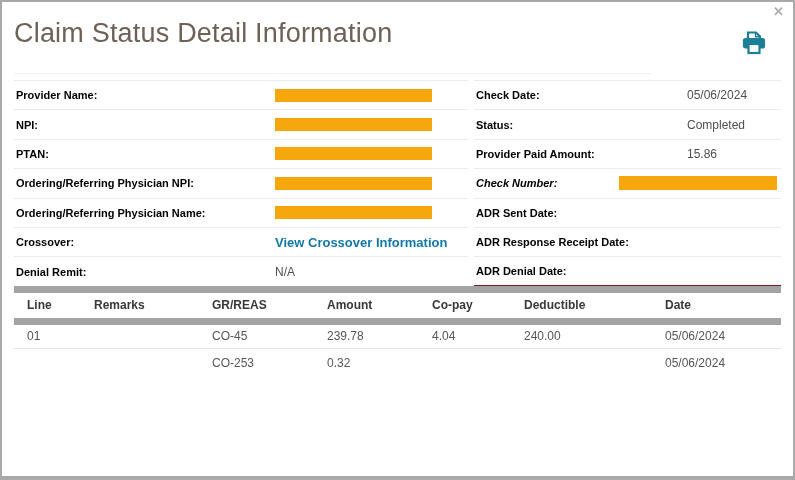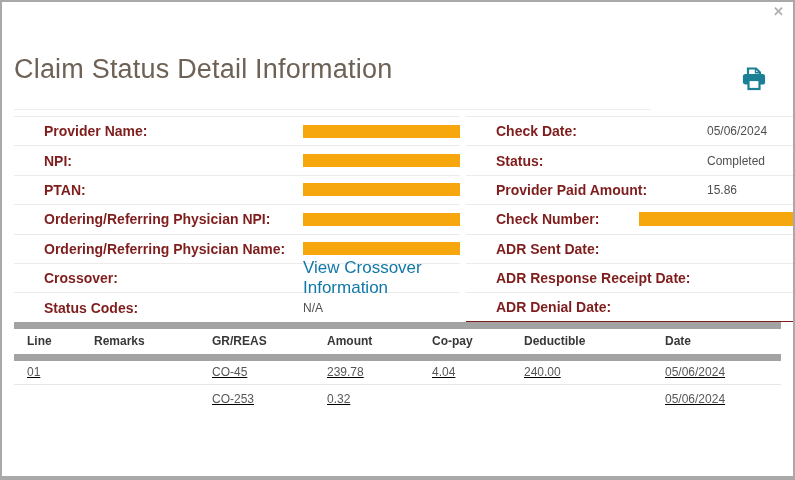--- a/index.html
+++ b/index.html
@@ -11,21 +11,21 @@
     background:#fff;
     border:2px solid #a9a9a9;
     border-bottom-width:4px;
     overflow:hidden;
   }
   .close-btn {
     position:absolute; top:2px; right:9px;
     font-size:13px; font-weight:bold; color:#b0b0b0;
     cursor:pointer; line-height:16px;
   }
-  .header { position:relative; height:63px;margin-top:36px; }
+  .header { position:relative; height:63px; }
   .page-title {
     position:absolute; left:12px; top:16px;
     font-size:27px; color:#6e6156; font-weight:400;
     letter-spacing:0.2px;
   }
   .print-btn {
     position:absolute; top:28px; right:27px;
     width:24px; height:26px; cursor:pointer;
     background:none; border:none; padding:0;
   }
@@ -40,35 +40,35 @@
   .col-left { width:454px; }
   .col-right { flex:1; margin-left:6px; }
   .frow {
     display:flex; align-items:center;
     height:29.4px; padding-left:2px;
     border-top:1px solid #ebebeb;
   }
   .col-right .frow:last-child { border-bottom:1px solid #7f1d1d; }
   .flabel {
     flex:0 0 259px;
-    font-size:14px; font-weight:bold; color:#7f1d1d;margin-left:28px;
+    font-size:11px; font-weight:bold; color:#000000;
   }
   .col-right .flabel { flex:0 0 211px; }
-  .col-right .frow.check-row .flabel { flex:0 0 143px; }
+  .col-right .frow.check-row .flabel { flex:0 0 143px;font-style:italic; }
   .fvalue { font-size:12px; color:#4f4f4f; }
   .redact-bar { width:157px; height:13px; background:#f5a70d; }
   .redact-bar.wide { width:158px; height:14px; }
   .link {
-    font-size:17px; font-weight:normal; color:#1178a8;
+    font-size:13px; font-weight:bold; color:#1178a8;
     text-decoration:none; cursor:pointer;
   }
   .claim-table { margin:0 12px; }
   .trow { display:flex; align-items:center; border-top:7px solid #a3a3a3; }
   .trow.thead { height:32px; }
-  .trow.tbody { height:30px;text-decoration:underline; }
+  .trow.tbody { height:30px; }
   .trow.tbody.last { border-top:1px solid #e6e6e6; }
   .tcell { font-size:12px; color:#565656; }
   .thead .tcell { font-weight:bold; color:#383838; }
   .c1 { flex:0 0 80px; padding-left:13px; }
   .c2 { flex:0 0 118px; }
   .c3 { flex:0 0 115px; }
   .c4 { flex:0 0 105px; }
   .c5 { flex:0 0 92px; }
   .c6 { flex:0 0 133px; }
   .c7 { flex:1;padding-left:8px; }
@@ -116,21 +116,21 @@
       </div>
       <div class="frow">
         <span class="flabel">Ordering/Referring Physician Name:</span>
         <span class="redact-bar"></span>
       </div>
       <div class="frow">
         <span class="flabel">Crossover:</span>
         <a class="link">View Crossover Information</a>
       </div>
       <div class="frow">
-        <span class="flabel">Status Codes:</span>
+        <span class="flabel">Denial Remit:</span>
         <span class="fvalue">N/A</span>
       </div>
     </div>
 
     <div class="col-right">
       <div class="frow">
         <span class="flabel">Check Date:</span>
         <span class="fvalue">05/06/2024</span>
       </div>
       <div class="frow">

